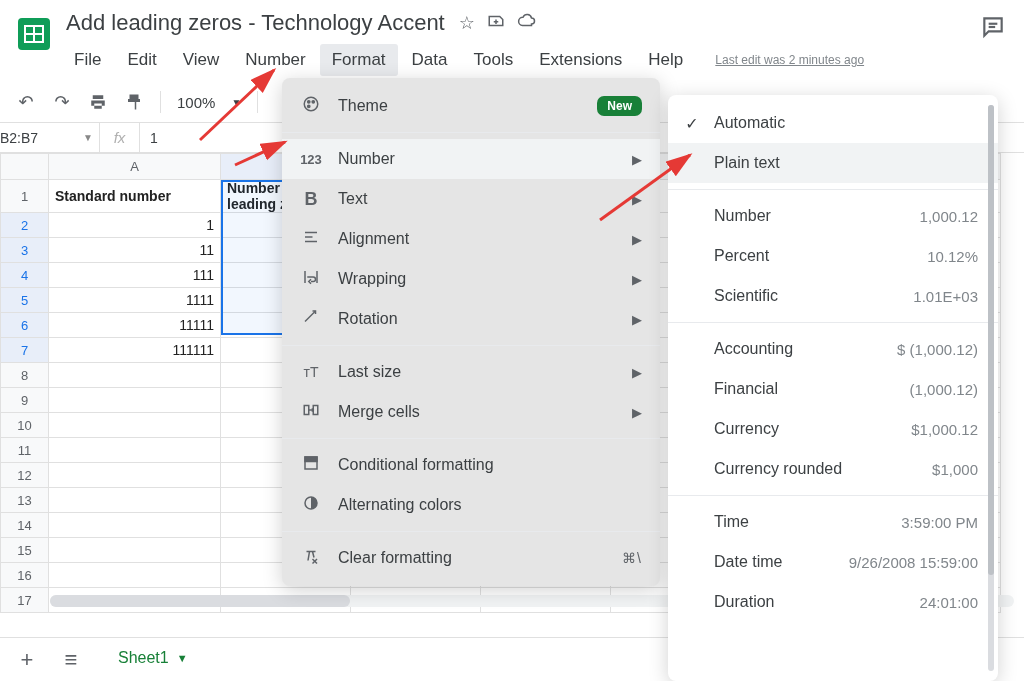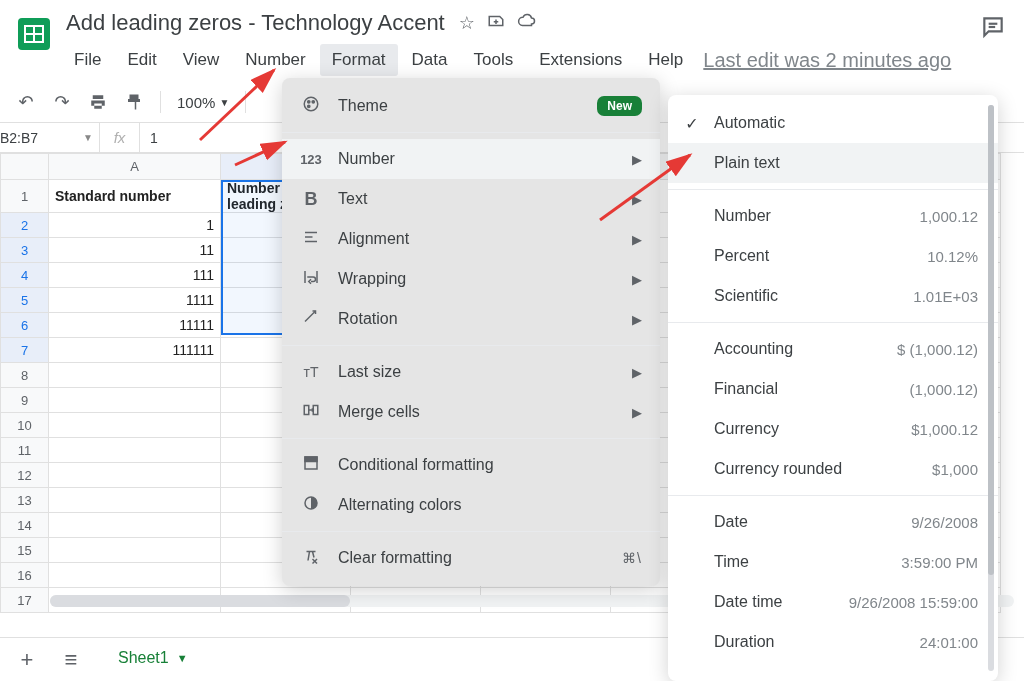--- a/index.html
+++ b/index.html
@@ -10,28 +10,28 @@
   .logo { width: 44px; height: 44px; display:flex; align-items:center; justify-content:center; margin-right: 6px; margin-top:4px;}
   .logo svg { width: 36px; height: 36px; }
   .title-area { flex: 1; }
   .title-row { display: flex; align-items: center; gap: 10px; }
   .doc-title { font-size: 22px; color:#3c4043; padding: 2px 4px; }
   .title-icons { display: flex; gap: 12px; color:#5f6368; }
   .title-icons span { font-size: 18px; }
   .menubar { display: flex; gap: 2px; margin-top: 6px; align-items:center; }
   .menu-item { font-size: 17px; padding: 6px 12px; color: #3c4043; cursor: pointer; border-radius:3px;}
   .menu-item.active { background:#e8eaed; }
-  .last-edit { font-size: 20px; color:#80868b; text-decoration: underline; margin-left: 6px; cursor:pointer;}
+  .last-edit { font-size: 12px; color:#80868b; text-decoration: underline; margin-left: 18px; cursor:pointer;}
   .comment-icon { position:absolute; top:14px; right:18px; color:#5f6368; }
 
   
   .toolbar { display:flex; align-items:center; padding: 6px 12px; border-bottom:1px solid #e0e0e0; gap:8px; margin-top:6px;}
   .tool-btn { width:28px; height:28px; display:flex; align-items:center; justify-content:center; color:#5f6368; font-size:18px; cursor:pointer;}
   .tool-sep { width:1px; height:22px; background:#e0e0e0; margin:0 4px;}
-  .zoom { font-size:15px; color:#3c4043; display:flex; align-items:center; gap:4px; padding:0 4px;}
+  .zoom { font-size:15px; color:#3c4043; display:flex; align-items:center; gap:16px; padding:0 4px;}
 
   
   .formula-row { display:flex; align-items:center; border-bottom:1px solid #e0e0e0; height:30px; }
   .namebox { width:100px; display:flex; align-items:center; font-size:14px; color:#3c4043; border-right:1px solid #e0e0e0; height:100%;}
   .namebox .dd { margin-left:auto; margin-right:6px; font-size:10px; color:#888;}
   .fx { width:40px; text-align:center; font-style:italic; color:#b0b0b0; font-size:15px; border-right:1px solid #e0e0e0; height:100%; display:flex; align-items:center; justify-content:center;}
   .formula-val { padding-left:10px; font-size:14px; color:#3c4043; }
 
   
   .grid-wrap { position:relative; }
@@ -502,25 +502,20 @@
     <span class="example">$1,000.12</span>
   </div>
   <div class="sub-row">
     <span class="check"></span>
       <span>Currency rounded</span>
     <span class="example">$1,000</span>
   </div>
   <hr>
   <div class="sub-row">
     <span class="check"></span>
-      <span>Date</span>
-    <span class="example">9/26/2008</span>
-  </div>
-  <div class="sub-row">
-    <span class="check"></span>
       <span>Time</span>
     <span class="example">3:59:00 PM</span>
   </div>
   <div class="sub-row">
     <span class="check"></span>
       <span>Date time</span>
     <span class="example">9/26/2008 15:59:00</span>
   </div>
   <div class="sub-row">
     <span class="check"></span>

